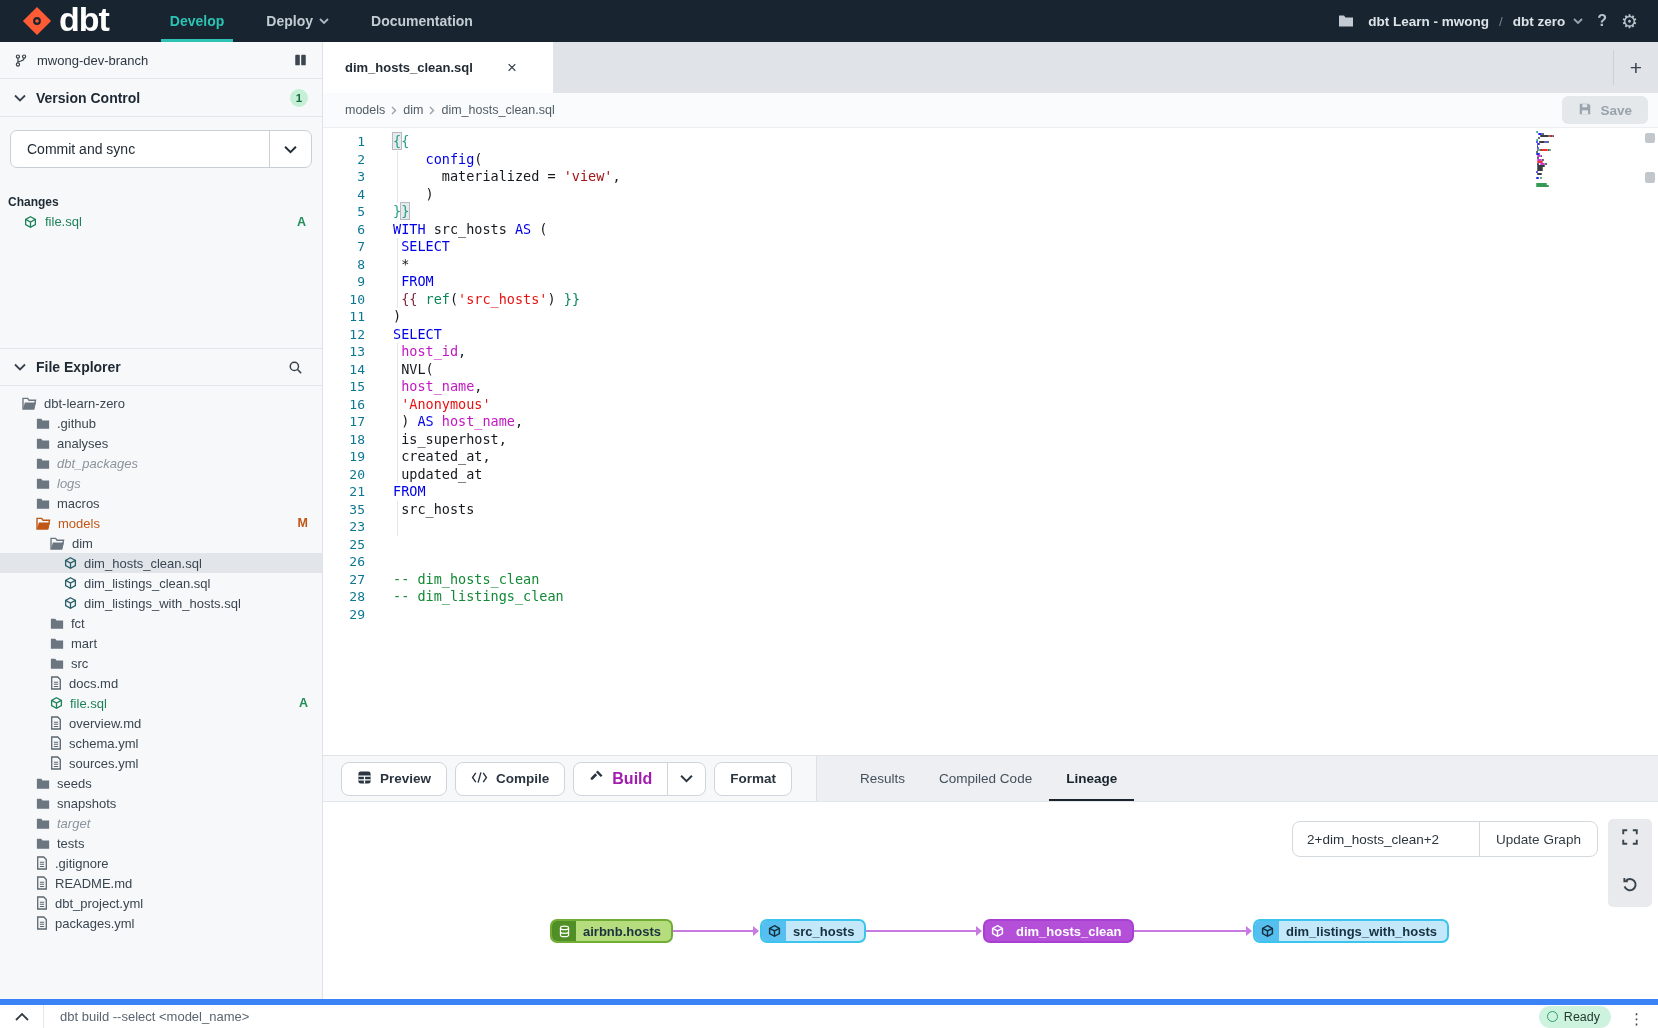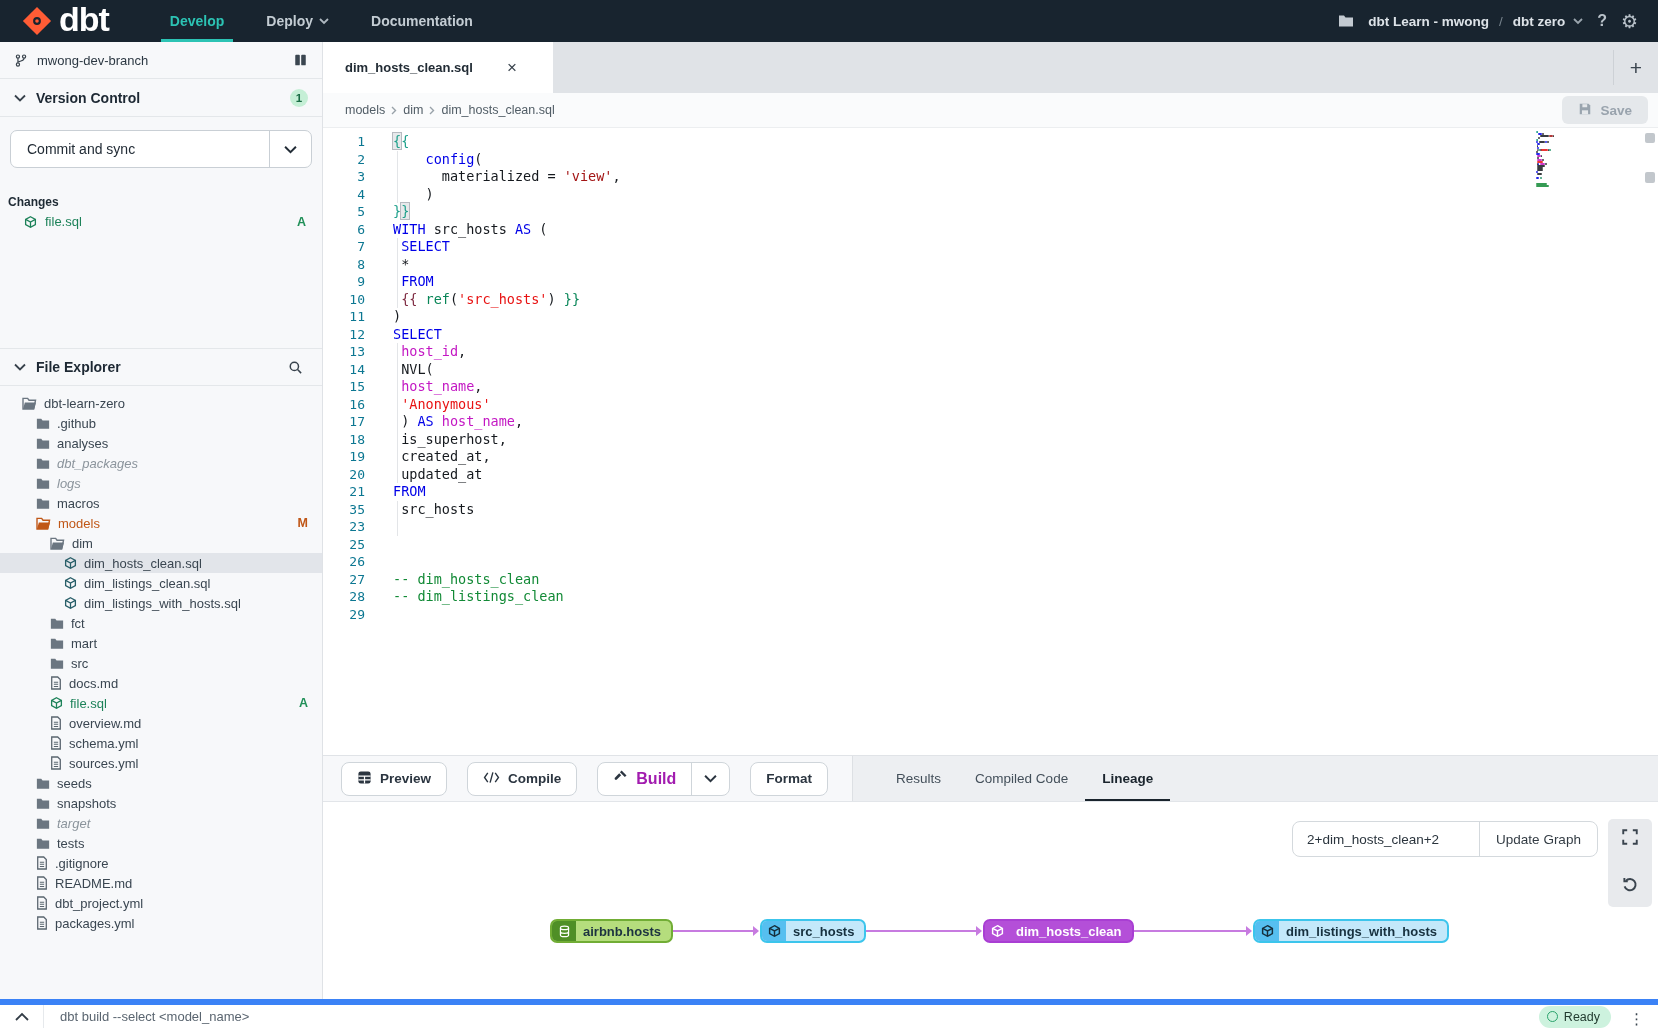--- a/index.html
+++ b/index.html
@@ -85,21 +85,21 @@
   .code-line .guide { position:absolute; left:74px; top:0; bottom:0; width:1px; background:#e3e5e8; }
   .tok.m { background:#e7e9eb; outline:1px solid #b6bac0; }
   .minimap { position:absolute; left:1213px; top:3px; width:70px; }
   .mm-bar { position:absolute; height:1.6px; border-radius:1px; opacity:.85; }
   .scroll-thumb { position:absolute; right:3px; width:10px; background:#c2c7cc; border-radius:2px; }
 
   
   .panel { height:244px; flex:none; display:flex; flex-direction:column; border-top:1px solid #e0e3e7; }
   .panel-toolbar { height:46px; display:flex; align-items:stretch; background:#f7f8fa;
     border-bottom:1px solid #e2e5e9; flex:none; }
-  .btn-row { display:flex; align-items:center; gap:20px; padding:0 24px 0 18px; }
+  .btn-row { display:flex; align-items:center; gap:8px; padding:0 24px 0 18px; }
   .pbtn { height:34px; background:#fff; border:1px solid #cfd5da; border-radius:8px; display:flex;
     align-items:center; gap:8px; padding:0 15px; font-size:13.5px; font-weight:bold; color:#2b3540; cursor:pointer; }
   .build-group { display:flex; height:34px; border:1px solid #cfd5da; border-radius:8px; background:#fff; overflow:hidden; }
   .build-main { display:flex; align-items:center; gap:8px; padding:0 15px; font-size:16px; font-weight:bold; color:#a21caf; cursor:pointer;}
   .build-chev { width:38px; border-left:1px solid #cfd5da; display:flex; align-items:center; justify-content:center; color:#2b3540; cursor:pointer;}
   .panel-tabs { flex:1; background:#edeff2; border-left:1px solid #dde0e4; display:flex; padding-left:26px; }
   .ptab { display:flex; align-items:center; padding:8px 17px; font-size:13.5px; color:#434f5a; cursor:pointer; }
   .ptab.active { color:#1a242d; font-weight:bold; box-shadow:inset 0 -2px 0 #1a242d; }
 
   .lineage { flex:1; background:#fff; position:relative; }

